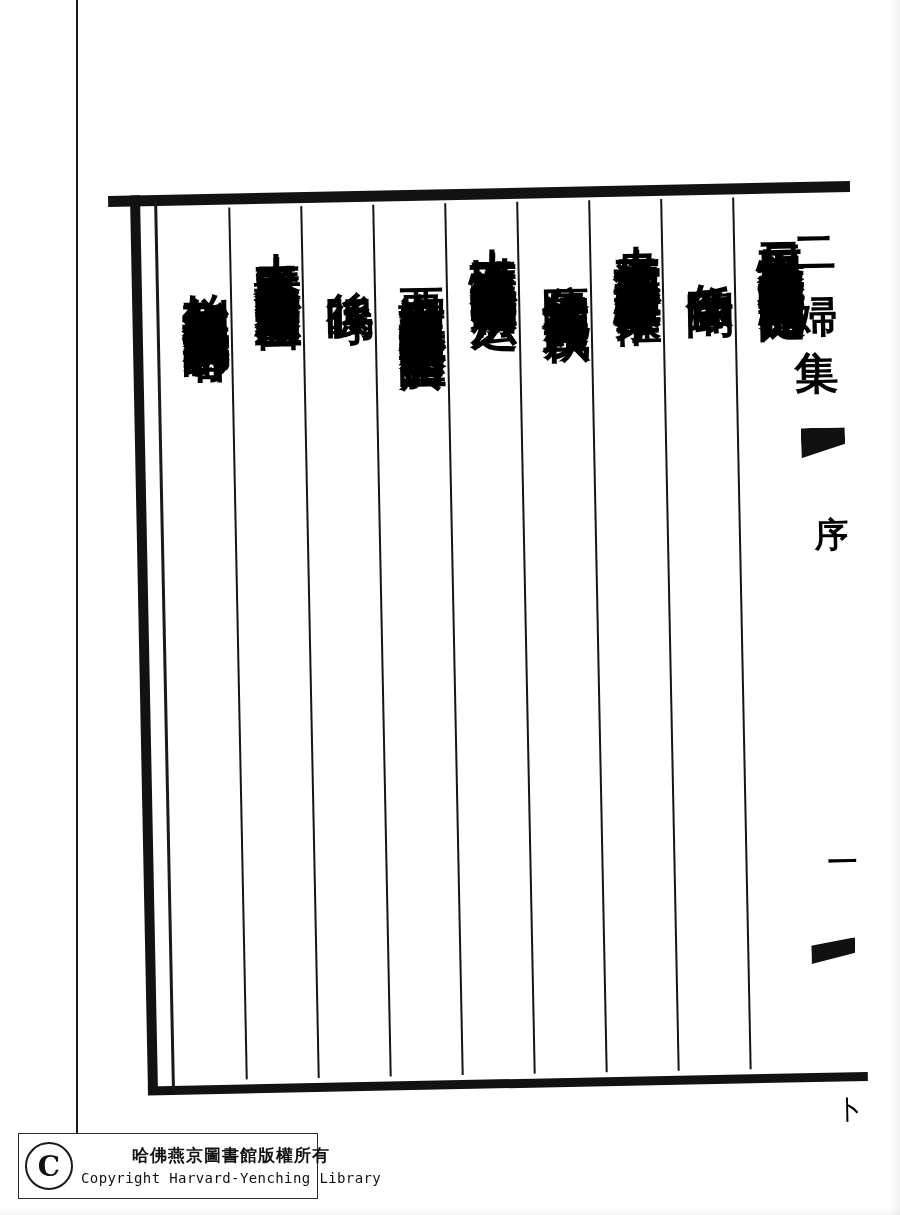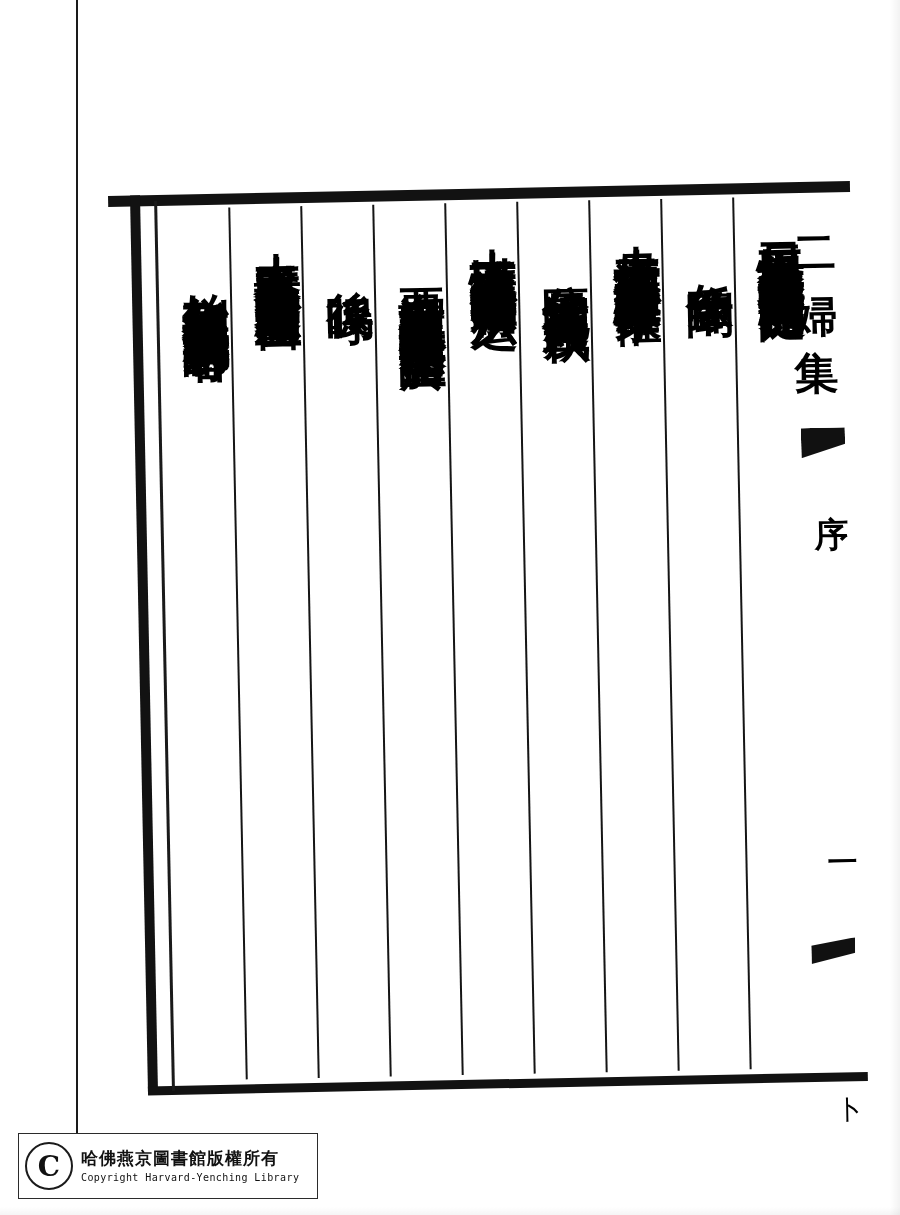--- a/index.html
+++ b/index.html
@@ -196,33 +196,34 @@
     font-size: 28px;
     font-weight: 700;
     color: #111;
     flex: 0 0 auto;
     margin-right: 8px;
   }
   .stamp-text {
     display: flex;
     flex-direction: column;
     justify-content: center;
+    align-items: center;
   }
   .stamp-cn {
     font-family: "DejaVu Serif", serif;
     font-size: 17px;
     font-weight: 700;
     letter-spacing: 1px;
     color: #111;
     line-height: 1.15;
     white-space: nowrap;
   }
   .stamp-en {
     font-family: "DejaVu Sans Mono", monospace;
-    font-size: 10px;
+    font-size: 14px;
     color: #111;
     letter-spacing: 0.4px;
     margin-top: 4px;
     white-space: nowrap;
   }
 </style>
 </head>
 <body>
 
 <div id="scan">

